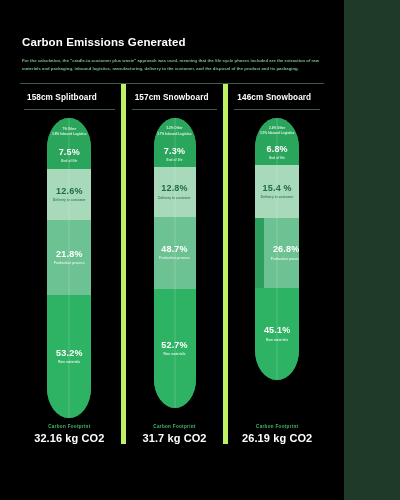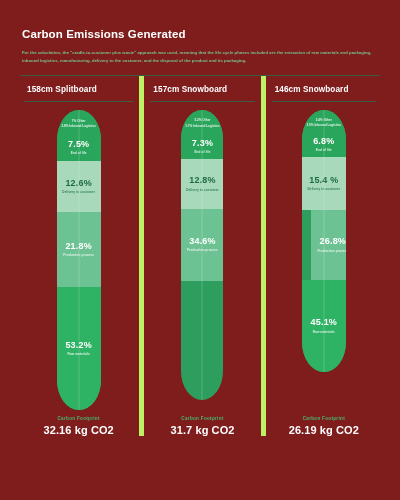--- a/index.html
+++ b/index.html
@@ -3,24 +3,24 @@
 <meta charset="utf-8">
 <style>
   html,body{margin:0;padding:0;}
   body{
     width:400px;height:500px;overflow:hidden;
     background:#1f3a29;
     font-family:"Liberation Sans", sans-serif;
     color:#ffffff;
   }
   .page{
-    position:relative;width:400px;height:500px;
+    position:relative;width:344px;height:500px;
     box-sizing:border-box;
-    padding:22px 18px 10px 18px;
-    background:#7f1d1d;
+    padding:30px 18px 10px 18px;
+    background:#000000;
   }
   .header-title{
     font-size:11.5px;font-weight:bold;letter-spacing:.1px;
     color:#ffffff;margin:6px 0 0 4px;
   }
   .header-desc{
     margin:9px 4px 0 4px;
     font-size:4.2px;line-height:1.9;
     color:#76c48f;
     font-weight:bold;
@@ -157,22 +157,26 @@
           </div>
           <div class="seg" style="height:9%;background:#2aa55c;">
             <div class="pct">7.3%</div>
             <div class="sub">End of life</div>
           </div>
           <div class="seg" style="height:17%;background:#a7d9ba;">
             <div class="pct" style="color:#1f6b42;">12.8%</div>
             <div class="sub" style="color:#2c7a50;">Delivery to customer</div>
           </div>
           <div class="seg" style="height:25%;background:#6cc292;">
-            <div class="pct">34.6%</div>
+            <div class="pct">48.7%</div>
             <div class="sub">Production process</div>
+          </div>
+          <div class="seg" style="height:41%;background:#2eb263;">
+            <div class="pct">52.7%</div>
+            <div class="sub">Raw materials</div>
           </div>
           <div class="center-line"></div>
         </div>
       </div>
       <div class="footer">
         <div class="fp-label">Carbon Footprint</div>
         <div class="fp-value">31.7 kg CO2</div>
       </div>
     </div>
 

